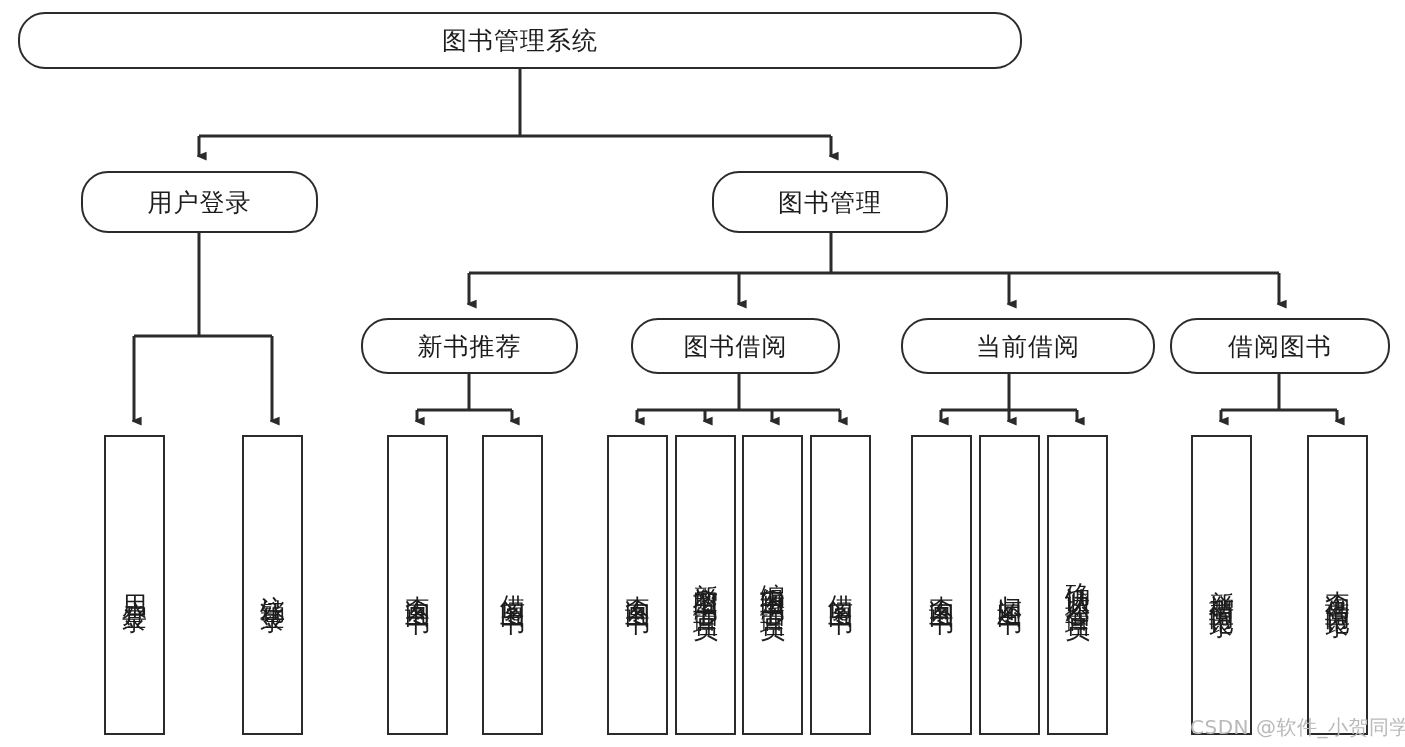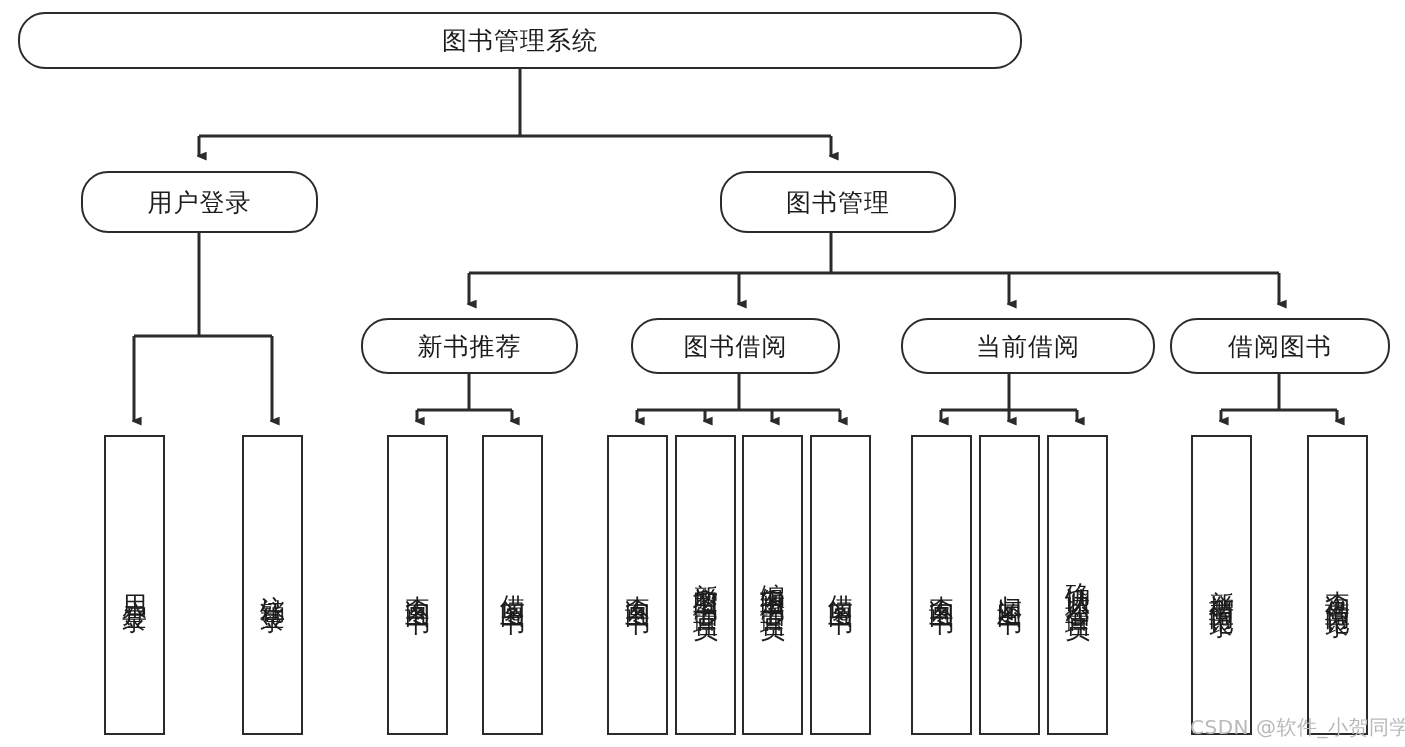--- a/index.html
+++ b/index.html
@@ -115,21 +115,21 @@
     </g>
   </svg>
 
   <div class="node horiz" style="left:18px; top:12px; width:1004px; height:57px;">
     <span>图书管理系统</span>
   </div>
 
   <div class="node horiz" style="left:81px; top:171px; width:237px; height:62px;">
     <span>用户登录</span>
   </div>
-  <div class="node horiz" style="left:712px; top:171px; width:236px; height:62px;margin-left:8px;">
+  <div class="node horiz" style="left:712px; top:171px; width:236px; height:62px;">
     <span>图书管理</span>
   </div>
 
   <div class="node horiz" style="left:361px; top:318px; width:217px; height:56px;font-family:Liberation Serif, serif;">
     <span>新书推荐</span>
   </div>
   <div class="node horiz" style="left:631px; top:318px; width:209px; height:56px;">
     <span>图书借阅</span>
   </div>
   <div class="node horiz" style="left:901px; top:318px; width:254px; height:56px;">

